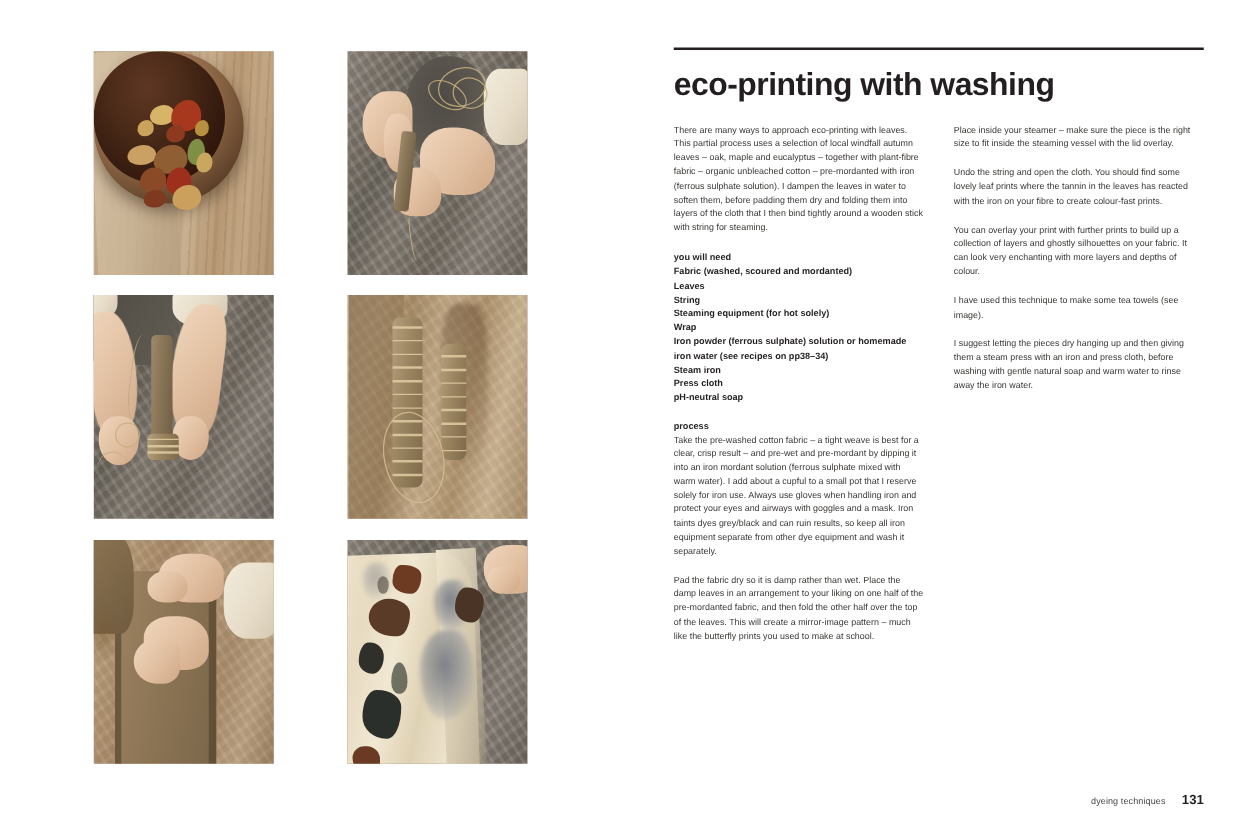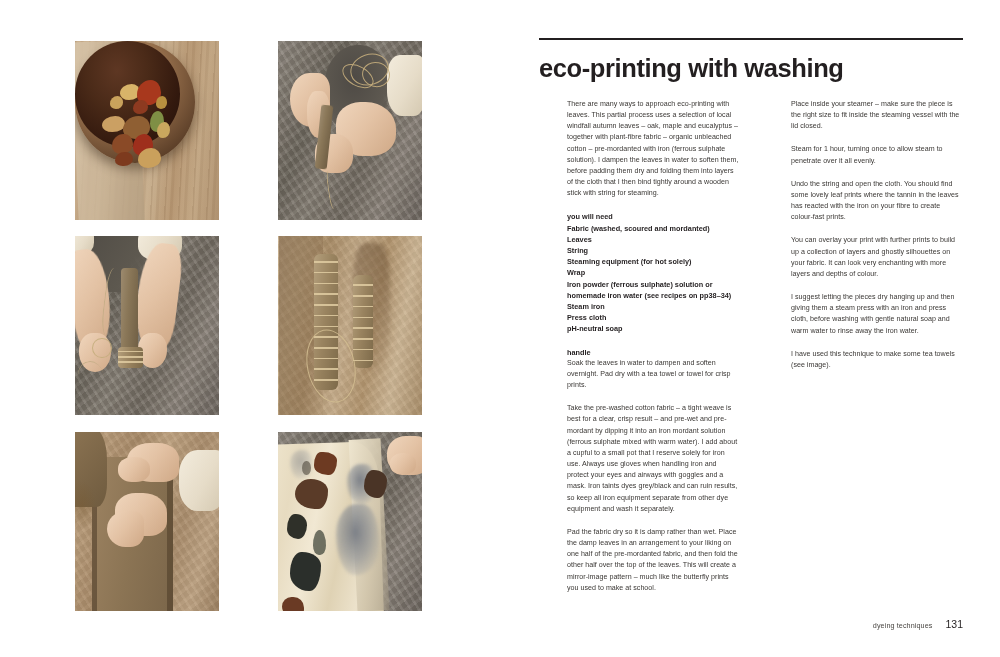--- a/index.html
+++ b/index.html
@@ -198,21 +198,20 @@
   .cols {
     position: absolute;
     top: 61px;
     left: 0;
     width: 424px;
     display: flex;
     gap: 24px;
   }
   .col {
     width: 200px;
-    margin-left: 28px;
   }
   .col p {
     margin: 0 0 12px 0;
     font-size: 7.1px;
     line-height: 11.15px;
     color: #3a3734;
     letter-spacing: 0.02px;
   }
   .section-head {
     margin: 0 0 0 0;
@@ -231,33 +230,33 @@
     line-height: 11.2px;
     font-weight: 700;
     color: #231f20;
   }
   .process-block { margin-top: 4px; }
 
   
   .footer {
     position: absolute;
     right: 37px;
-    bottom: 27px;
+    bottom: 11px;
     display: flex;
     align-items: baseline;
     gap: 13px;
   }
   .footer-label {
     font-size: 7.2px;
     color: #4a4743;
     letter-spacing: 0.1px;
   }
   .footer-page {
     font-size: 10.5px;
-    font-weight: 400;
+    font-weight: 700;
     color: #231f20;
   }
 </style>
 </head>
 <body>
 
 <div class="spread">
 
   <div class="photo-grid">
 
@@ -405,35 +404,33 @@
           <li>String</li>
           <li>Steaming equipment (for hot solely)</li>
           <li>Wrap</li>
           <li>Iron powder (ferrous sulphate) solution or homemade iron water (see recipes on pp38–34)</li>
           <li>Steam iron</li>
           <li>Press cloth</li>
           <li>pH-neutral soap</li>
         </ul>
 
         <div class="process-block">
-          <div class="section-head">handle</div>
-          <p>Soak the leaves in water to dampen and soften overnight. Pad dry with a tea towel or towel for crisp prints.</p>
+          <div class="section-head">process</div>
           <p>Take the pre-washed cotton fabric – a tight weave is best for a clear, crisp result – and pre-wet and pre-mordant by dipping it into an iron mordant solution (ferrous sulphate mixed with warm water). I add about a cupful to a small pot that I reserve solely for iron use. Always use gloves when handling iron and protect your eyes and airways with goggles and a mask. Iron taints dyes grey/black and can ruin results, so keep all iron equipment separate from other dye equipment and wash it separately.</p>
           <p>Pad the fabric dry so it is damp rather than wet. Place the damp leaves in an arrangement to your liking on one half of the pre-mordanted fabric, and then fold the other half over the top of the leaves. This will create a mirror-image pattern – much like the butterfly prints you used to make at school.</p>
         </div>
 
       </div>
 
       <div class="col">
-        <p>Place inside your steamer – make sure the piece is the right size to fit inside the steaming vessel with the lid closed.</p>
-        <p>Steam for 1 hour, turning once to allow steam to penetrate over it all evenly.</p>
+        <p>Place inside your steamer – make sure the piece is the right size to fit inside the steaming vessel with the lid overlay.</p>
         <p>Undo the string and open the cloth. You should find some lovely leaf prints where the tannin in the leaves has reacted with the iron on your fibre to create colour-fast prints.</p>
         <p>You can overlay your print with further prints to build up a collection of layers and ghostly silhouettes on your fabric. It can look very enchanting with more layers and depths of colour.</p>
+        <p>I have used this technique to make some tea towels (see image).</p>
         <p>I suggest letting the pieces dry hanging up and then giving them a steam press with an iron and press cloth, before washing with gentle natural soap and warm water to rinse away the iron water.</p>
-        <p>I have used this technique to make some tea towels (see image).</p>
       </div>
 
     </div>
   </div>
 
   <div class="footer">
     <span class="footer-label">dyeing techniques</span>
     <span class="footer-page">131</span>
   </div>
 

